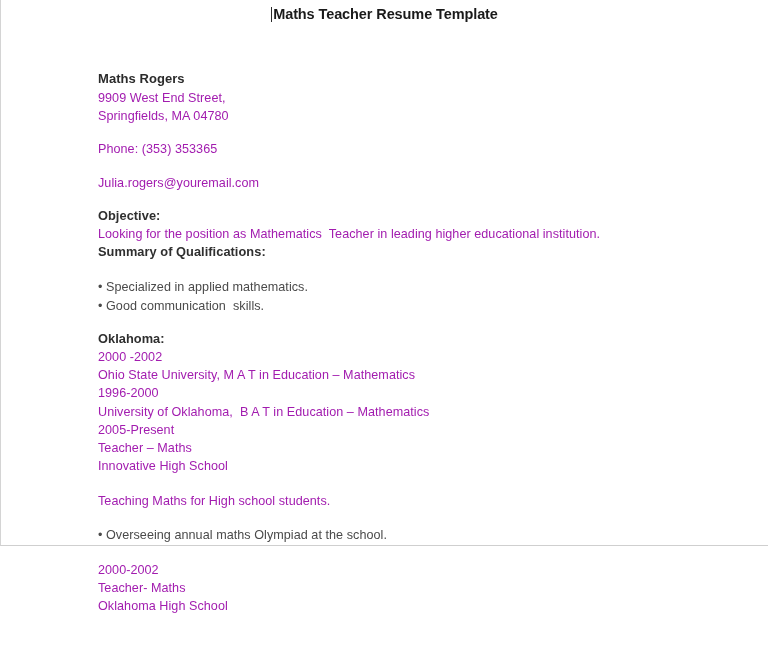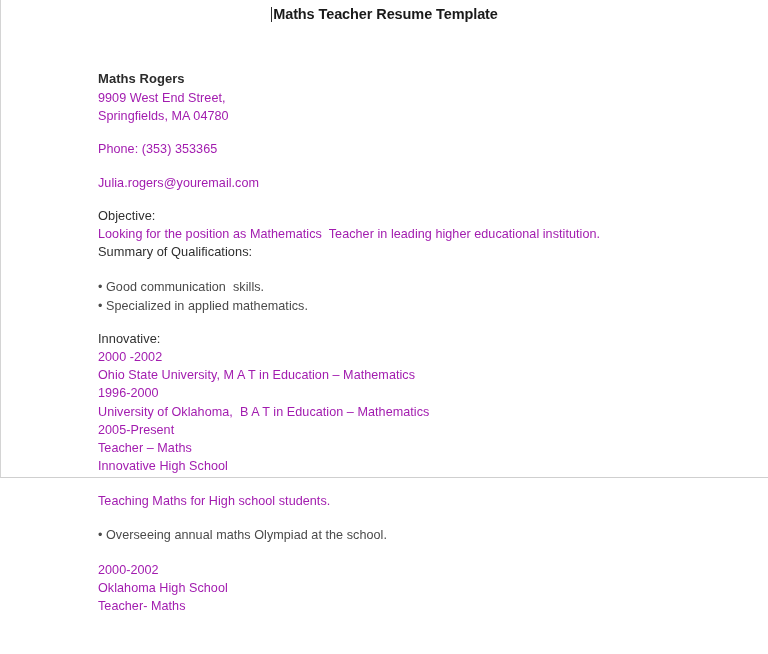--- a/index.html
+++ b/index.html
@@ -9,21 +9,21 @@
   }
   body {
     width: 768px;
     height: 654px;
     font-family: "Liberation Sans", sans-serif;
     overflow: hidden;
   }
   .page {
     position: relative;
     width: 768px;
-    height: 478px;
+    height: 546px;
     box-sizing: border-box;
     background: #ffffff;
     border-left: 1px solid #d4d4d4;
     border-bottom: 1px solid #cfcfcf;
     padding-left: 5px;
   }
   .doc-title {
     text-align: center;
     font-size: 14.5px;
     font-weight: bold;
@@ -55,21 +55,21 @@
   }
   .line {
     font-size: 12.6px;
     color: #a21caf;
     line-height: 18.2px;
     letter-spacing: 0.05px;
     white-space: pre;
   }
   .heading {
     font-size: 12.8px;
-    font-weight: normal;
+    font-weight: bold;
     color: #2f2f2f;
     line-height: 18.2px;
     letter-spacing: 0.05px;
   }
   .bullet {
     font-size: 12.6px;
     color: #4a4a4a;
     line-height: 18.2px;
     letter-spacing: 0.05px;
     white-space: pre;
@@ -98,39 +98,39 @@
     <div class="gap-md"></div>
     <div class="line">Julia.rogers@youremail.com</div>
 
     <div class="gap-md"></div>
     <div class="heading">Objective:</div>
     <div class="line">Looking for the position as Mathematics  Teacher in leading higher educational institution.</div>
 
     <div class="heading">Summary of Qualifications:</div>
 
     <div class="gap-lg"></div>
+    <div class="bullet">• Specialized in applied mathematics.</div>
     <div class="bullet">• Good communication  skills.</div>
-    <div class="bullet">• Specialized in applied mathematics.</div>
 
     <div class="gap-md"></div>
-    <div class="heading">Innovative:</div>
+    <div class="heading">Oklahoma:</div>
     <div class="line">2000 -2002</div>
     <div class="line">Ohio State University, M A T in Education – Mathematics</div>
     <div class="line">1996-2000</div>
     <div class="line">University of Oklahoma,  B A T in Education – Mathematics</div>
 
     <div class="line">2005-Present</div>
     <div class="line">Teacher – Maths</div>
     <div class="line">Innovative High School</div>
 
     <div class="gap-lg"></div>
     <div class="line">Teaching Maths for High school students.</div>
 
     <div class="gap-md"></div>
     <div class="bullet">• Overseeing annual maths Olympiad at the school.</div>
 
     <div class="gap-lg"></div>
     <div class="line">2000-2002</div>
+    <div class="line">Teacher- Maths</div>
     <div class="line">Oklahoma High School</div>
-    <div class="line">Teacher- Maths</div>
 
   </div>
 </div>
 
 </body></html>

